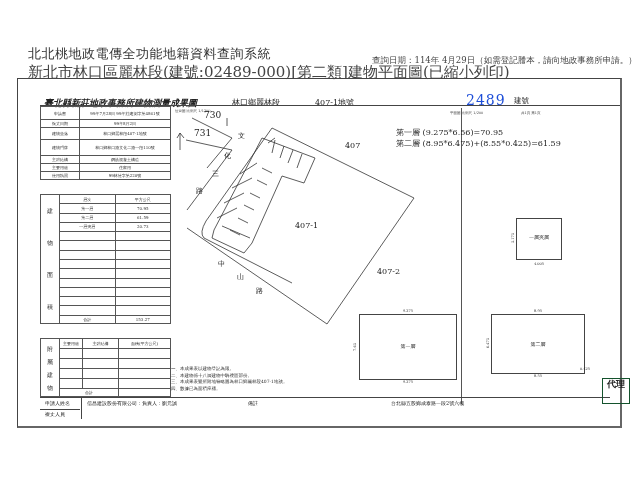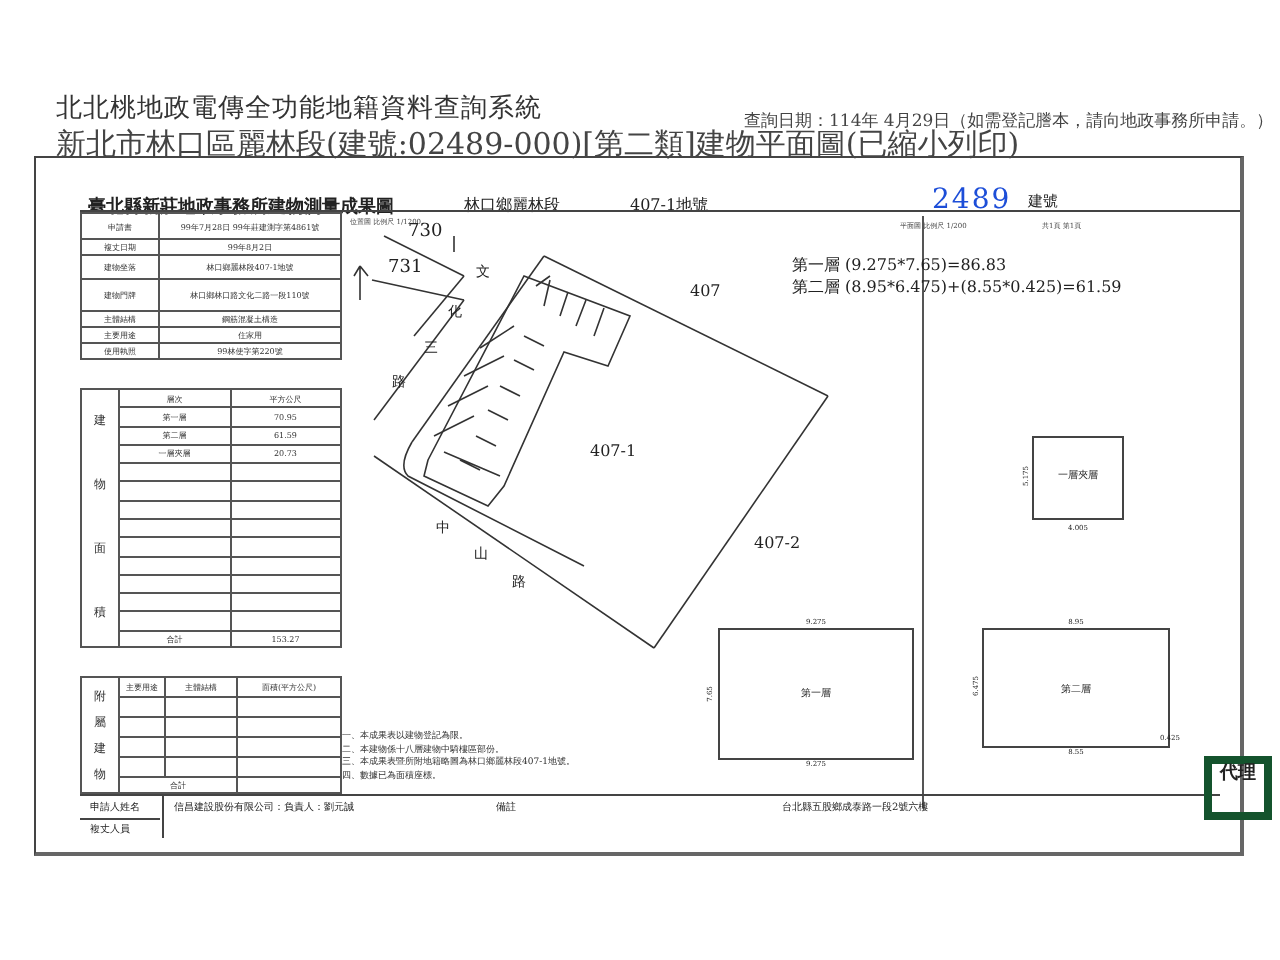--- a/index.html
+++ b/index.html
@@ -2,31 +2,31 @@
 <html><head>
 <meta charset="utf-8">
 <style>
   html, body { margin:0; padding:0; background:#fff; }
   body { width:640px; height:480px; position:relative; overflow:hidden; font-family:"DejaVu Serif", serif; color:#222; }
   .abs { position:absolute; }
   .hdr-title { left:28px; top:45px; font-size:13px; color:#333; letter-spacing:0.5px; }
   .hdr-sub { left:28px; top:63px; font-size:15px; color:#444; }
   .hdr-query { left:372px; top:55px; font-size:8.5px; color:#444; }
   .frame { left:17px; top:78px; width:602px; height:347px; border:1px solid #444; border-right:2px solid #666; border-bottom:2px solid #666; }
-  .doc-title { left:44px; top:97px; font-size:9px; font-weight:bold; color:#222; }
+  .doc-title { left:44px; top:97px; font-size:9px; font-weight:bold; color:#222;font-style:italic; }
   .section { left:232px; top:97px; font-size:8px; color:#222; }
   .lot { left:315px; top:97px; font-size:8px; color:#222; }
   .bno { left:466px; top:92px; font-size:14px; letter-spacing:1px; color:#1d4ed8; }
   .bno-lbl { left:514px; top:96px; font-size:7.5px; color:#222;text-align:right; }
   .tiny { font-size:3.5px; color:#444; }
   table.info { position:absolute; left:40px; top:106px; width:131px; border-collapse:collapse; font-size:4px; color:#333; }
   table.info td { border:1px solid #555; text-align:center; padding:0; }
   .areas { left:396px; top:128px; font-size:8px; line-height:10.5px; color:#222; }
   .notes { left:171px; top:366px; font-size:4.5px; line-height:6.5px; color:#333; }
-  .stamp { left:602px; top:378px; width:26px; height:24px; border:4px solid #14532d; font-size:9px; font-weight:bold; line-height:11px; text-align:center; }
+  .stamp { left:602px; top:378px; width:26px; height:24px; border:1px solid #14532d; font-size:9px; font-weight:bold; line-height:11px; text-align:center; }
 </style>
 </head>
 <body>
 
 <div class="abs hdr-title">北北桃地政電傳全功能地籍資料查詢系統</div>
 <div class="abs hdr-sub">新北市林口區麗林段(建號:02489-000)[第二類]建物平面圖(已縮小列印)</div>
 <div class="abs hdr-query">查詢日期：114年 4月29日（如需登記謄本，請向地政事務所申請。）</div>
 
 <div class="abs frame"></div>
 
@@ -205,21 +205,21 @@
   <text x="66" y="30" font-size="7" fill="#222">文</text>
   <text x="52" y="50" font-size="7" fill="#222">化</text>
   <text x="40" y="68" font-size="7" fill="#222">三</text>
   <text x="24" y="85" font-size="7" fill="#222">路</text>
   <text x="46" y="158" font-size="7" fill="#222">中</text>
   <text x="65" y="171" font-size="7" fill="#222">山</text>
   <text x="84" y="185" font-size="7" fill="#222">路</text>
 </svg>
 
 <div class="abs areas">
-  <div>第一層 (9.275*7.65)=86.83</div>
+  <div>第一層 (9.275*6.56)=70.95</div>
   <div>第二層 (8.95*6.475)+(8.55*0.425)=61.59</div>
 </div>
 
 <div class="abs" style="left:516px;top:218px;width:44px;height:40px;border:1px solid #444">
   <div style="position:absolute;left:0;right:0;top:15px;text-align:center;font-size:5px">一層夾層</div>
   <div style="position:absolute;left:0;right:0;top:43px;text-align:center;font-size:3.5px">4.005</div>
   <div style="position:absolute;left:-9px;top:17px;font-size:3.5px;transform:rotate(-90deg)">5.175</div>
 </div>
 <div class="abs" style="left:359px;top:314px;width:96px;height:64px;border:1px solid #444">
   <div style="position:absolute;left:0;right:0;top:28px;text-align:center;font-size:5px">第一層</div>

